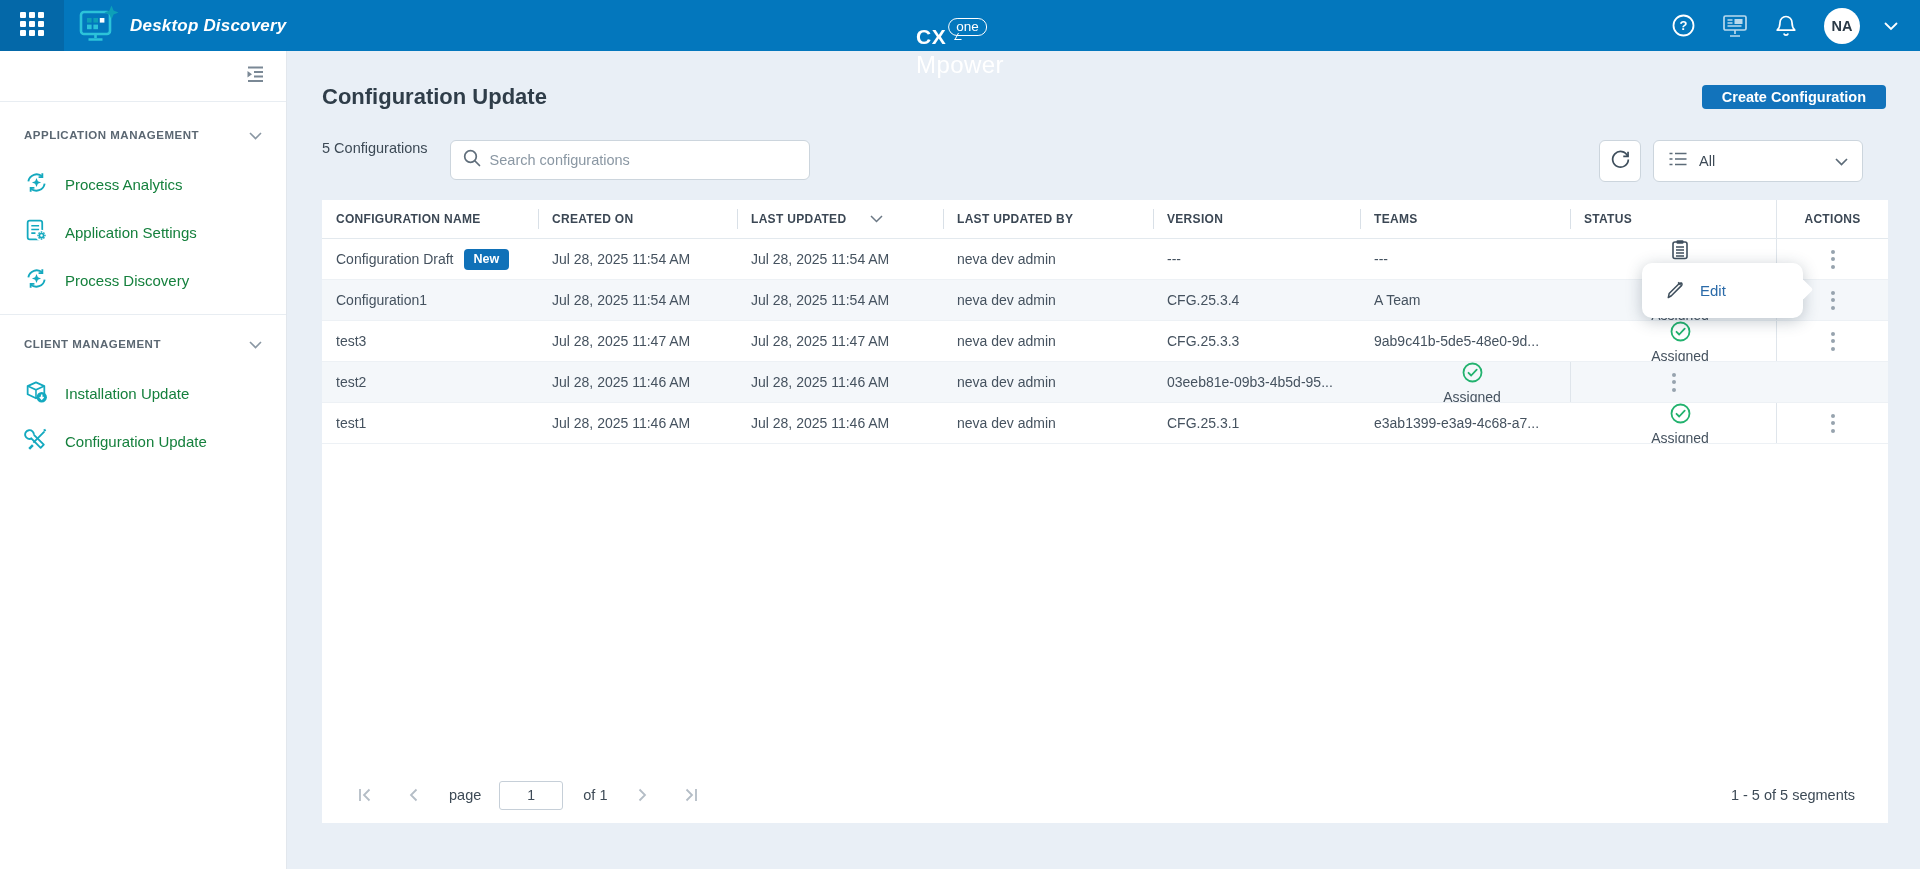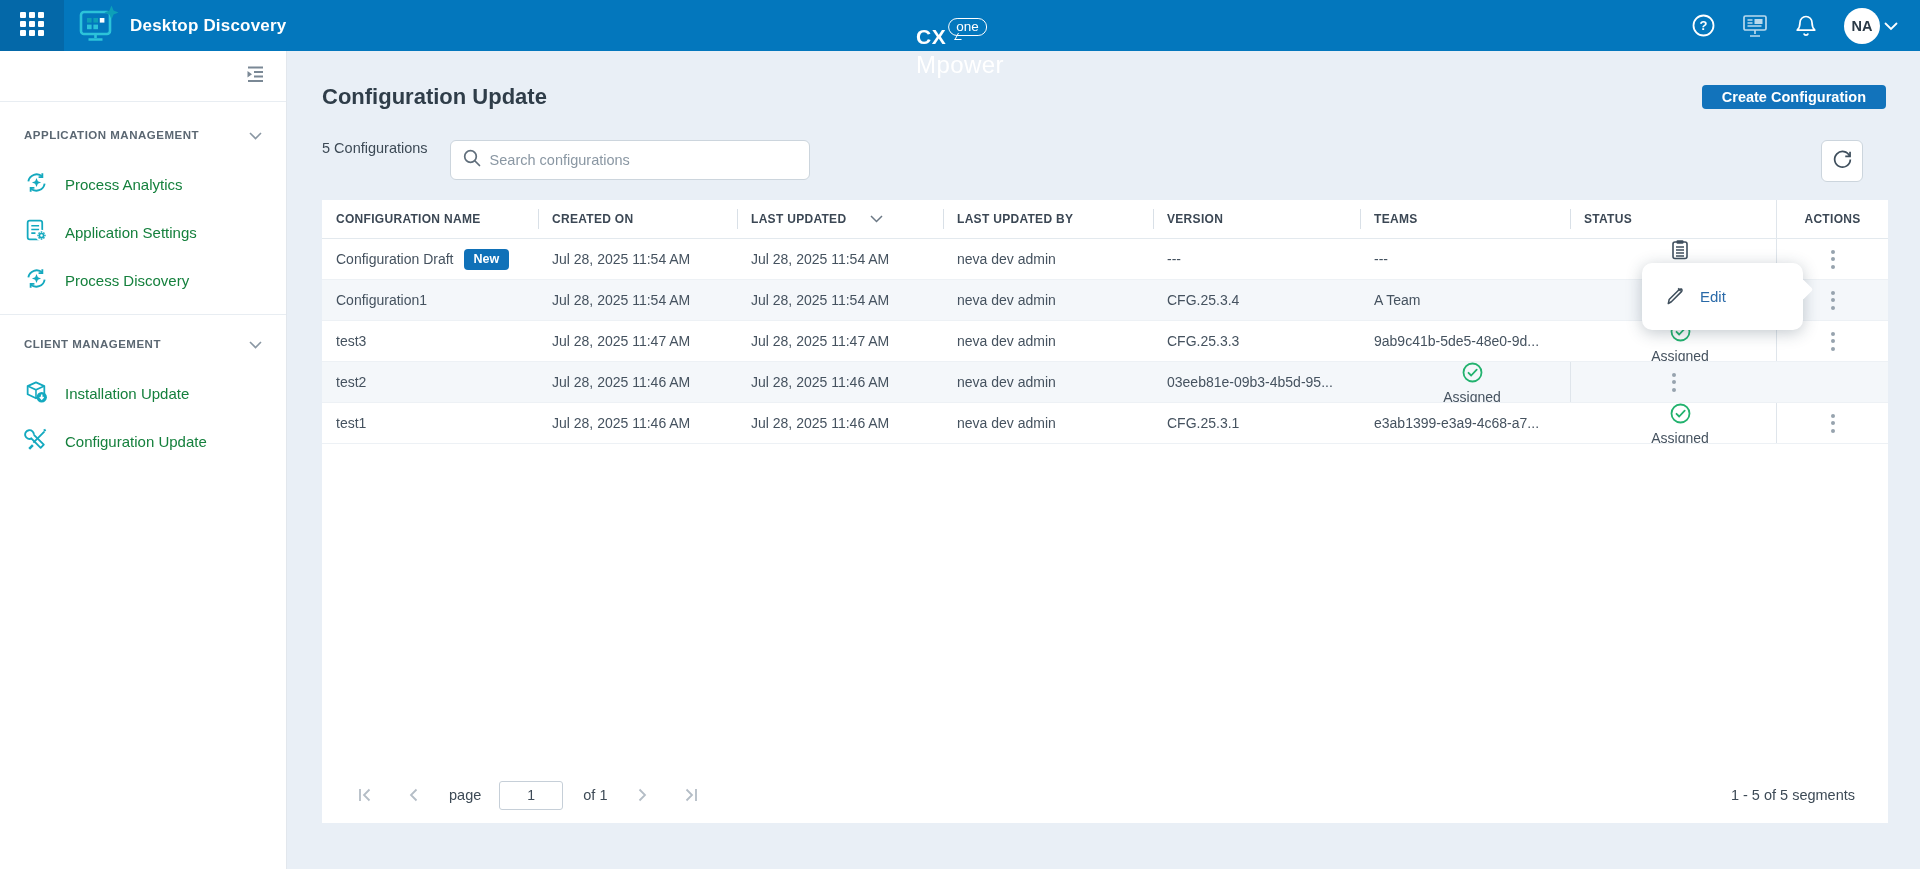--- a/index.html
+++ b/index.html
@@ -3,31 +3,31 @@
 <meta charset="utf-8">
 <style>
   * { margin:0; padding:0; box-sizing:border-box; }
   html,body { width:1920px; height:869px; overflow:hidden; }
   body { font-family:"Liberation Sans", sans-serif; background:#e9eff6; }
   .page { position:relative; width:1920px; height:869px; }
 
   
   .topbar { position:absolute; top:0; left:0; width:1920px; height:51px; background:#0377bd; display:flex; align-items:center; z-index:20; }
   .apps-btn { width:64px; height:51px; background:#0468a8; display:flex; align-items:center; justify-content:center; cursor:pointer; }
-  .brand-left { display:flex; align-items:center; gap:11px; margin-left:15px; }
+  .brand-left { display:flex; align-items:center; gap:11px; margin-left:15px;font-style:italic; }
   .app-title { color:#fff; font-size:17px; font-weight:700; letter-spacing:.2px; }
   .brand-center { position:absolute; left:50%; top:5px; transform:translateX(-50%); color:#fff; line-height:1.15; }
   .brand-row1 { display:flex; align-items:center; }
   .cx { font-size:21px; font-weight:700; letter-spacing:.5px;margin-top:20px; }
   .one-bubble { position:relative; border:1.7px solid #fff; border-radius:11px; font-size:13.5px; padding:0 7px 1px 7px; margin-left:2px; font-weight:400; }
   .one-bubble::after { content:''; position:absolute; left:7px; bottom:-5px; width:6px; height:6px; border-left:1.7px solid #fff; border-bottom:1.7px solid #fff; background:transparent; transform:skewX(-28deg); }
   .brand-row2 { font-size:24px; letter-spacing:.4px; margin-top:2px; }
   .topbar-right { margin-left:auto; display:flex; align-items:center; gap:27px; margin-right:22px; }
   .tb-icon { display:flex; align-items:center; justify-content:center; cursor:pointer; }
-  .avatar-wrap { display:flex; align-items:center; gap:4px; cursor:pointer; }
+  .avatar-wrap { display:flex; align-items:center; gap:24px; cursor:pointer; }
   .avatar { width:36px; height:36px; border-radius:50%; background:#fff; color:#29squ3a47; color:#2b3a47; font-weight:700; font-size:14.5px; display:flex; align-items:center; justify-content:center; }
 
   
   .sidebar { position:absolute; top:51px; left:0; width:287px; height:818px; background:#fff; border-right:1px solid #e2e7ed; z-index:10; }
   .sidebar-top { height:51px; display:flex; align-items:center; justify-content:flex-end; padding-right:20px; border-bottom:1px solid #e8edf2; }
   .nav { padding-top:22px; }
   .section-hdr { display:flex; align-items:center; justify-content:space-between; padding:0 24px 0 24px; height:22px; cursor:pointer; }
   .section-label { font-size:11.5px; font-weight:700; color:#5b6772; letter-spacing:.5px; }
   .nav-items { margin-top:14px; }
   .nav-item { height:48px; display:flex; align-items:center; gap:16px; padding:0 24px; cursor:pointer; }
@@ -62,21 +62,21 @@
   .trow { height:41px; border-bottom:1px solid #edf1f5; font-size:14px; color:#45525f; }
   .trow.alt { background:#f4f7fa; }
   .td { padding-left:14px; white-space:nowrap; overflow:hidden; display:flex; align-items:center; height:100%; }
   .td.actions-col { justify-content:center; padding-left:0; border-left:1px solid #dfe5eb; }
   .new-badge { margin-left:10px; background:#1071b8; color:#fff; font-size:12.5px; font-weight:700; padding:3px 10px 4px; border-radius:4px; }
   .status-cell { gap:3px;flex-direction:column; }
   .kebab { display:flex; flex-direction:column; gap:3.5px; padding:6px 10px; cursor:pointer; }
   .kebab i { width:4px; height:4px; border-radius:50%; background:#97a3ae; }
 
   
-  .edit-popup { position:absolute; left:1642px; top:263px; width:161px; height:67px; background:#fff; border-radius:10px; box-shadow:0 3px 16px rgba(40,60,80,.28); display:flex; align-items:center; padding-left:22px; gap:15px; z-index:30; cursor:pointer; }
+  .edit-popup { position:absolute; left:1642px; top:263px; width:161px; height:55px; background:#fff; border-radius:10px; box-shadow:0 3px 16px rgba(40,60,80,.28); display:flex; align-items:center; padding-left:22px; gap:15px; z-index:30; cursor:pointer; }
   .edit-popup::after { content:''; position:absolute; right:-7px; top:19px; width:15px; height:15px; background:#fff; transform:rotate(45deg); border-radius:2px; }
   .edit-label { font-size:15px; color:#2a6aa8; }
 
   
   .pagination { position:absolute; left:0; right:0; bottom:12px; height:32px; display:flex; align-items:center; padding:0 33px 0 26px; }
   .pg-btn { display:flex; align-items:center; justify-content:center; padding:4px 8px; cursor:pointer; }
   .pg-gap { width:18px; }
   .pg-label { font-size:14.5px; color:#3d4a56; margin:0 18px 0 22px; }
   .pg-input { width:64px; height:29px; border:1px solid #c6cfd8; border-radius:3px; text-align:center; font-family:"Liberation Sans",sans-serif; font-size:14px; color:#3d4a56; outline:none; }
   .pg-of { font-size:14.5px; color:#3d4a56; margin:0 22px 0 20px; }
@@ -280,20 +280,37 @@
       </div>
       <div class="toolbar-right">
         <div class="refresh-btn">
           <span>
             <svg width="21" height="21" viewBox="0 0 22 22">
                 <path d="M18.5 7.5 A8.2 8.2 0 1 0 19.2 11" fill="none" stroke="#3e4e5c" stroke-width="1.8"></path>
                 <path d="M18.9 2.8 v5 h-5" fill="none" stroke="#3e4e5c" stroke-width="1.8"></path>
               </svg>
           </span>
         </div>
+        <div class="filter-dd">
+          <span>
+            <svg width="20" height="18" viewBox="0 0 20 18">
+                <g stroke="#5c6b78" stroke-width="1.7">
+                  <path d="M1.5 3.5 h3 M7 3.5 h11.5"></path>
+                  <path d="M1.5 9 h3 M7 9 h11.5"></path>
+                  <path d="M1.5 14.5 h3 M7 14.5 h11.5"></path>
+                </g>
+              </svg>
+          </span>
+          <span class="filter-label">All</span>
+          <span class="dd-chev">
+            <svg width="13" height="8" viewBox="0 0 13 8">
+                <path d="M1 1 L6.5 6.5 L12 1" fill="none" stroke="#5c6b78" stroke-width="1.7"></path>
+              </svg>
+          </span>
+        </div>
       </div>
     </div>
 
     <div class="table-wrap">
 
       <div class="grid-row thead">
         <div class="th">CONFIGURATION NAME</div>
         <div class="th sep">CREATED ON</div>
         <div class="th sep">
           <span>LAST UPDATED</span>

